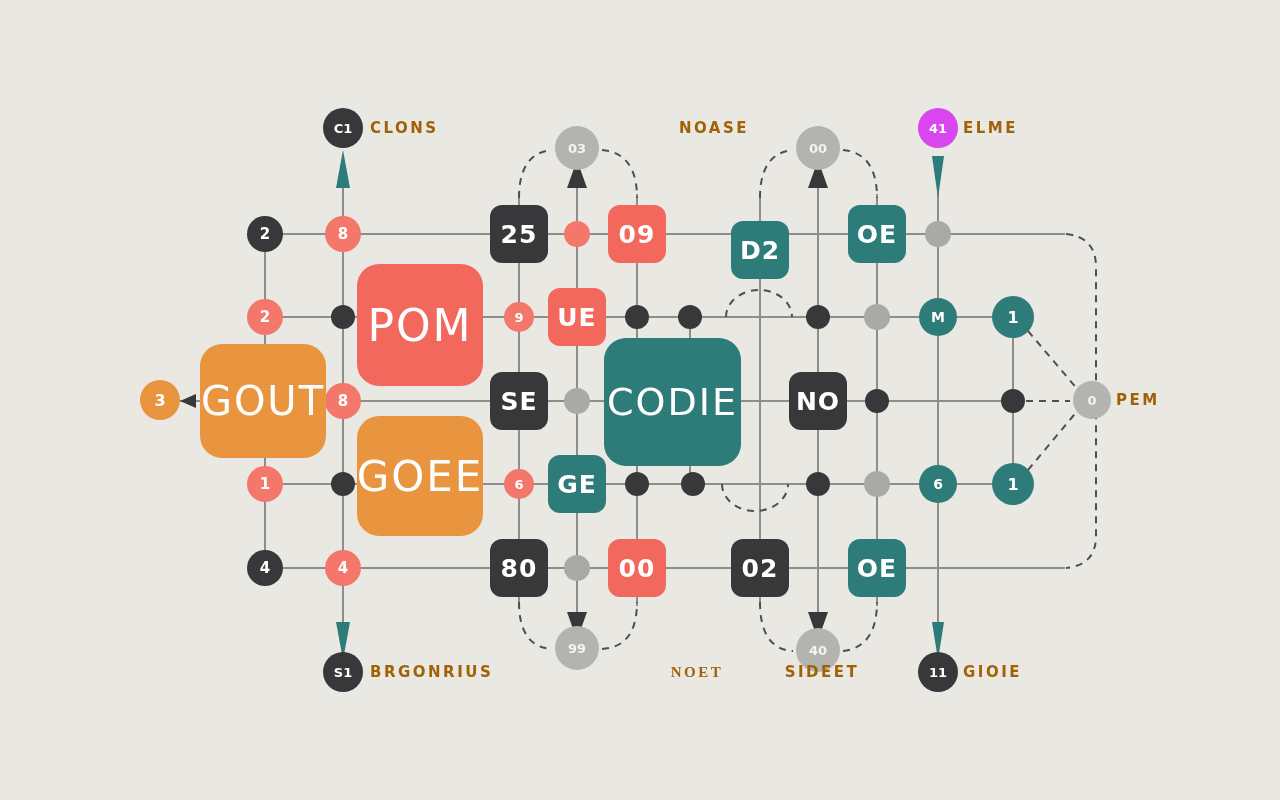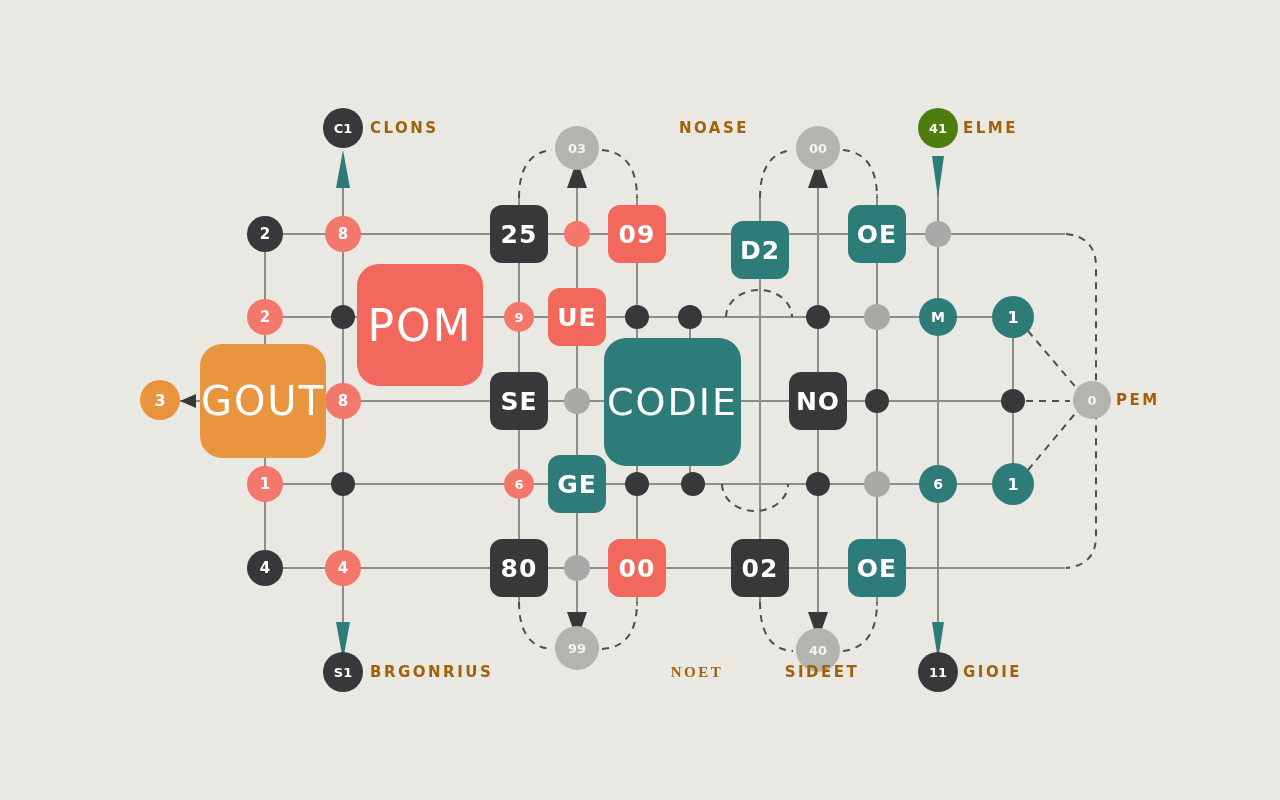--- a/index.html
+++ b/index.html
@@ -117,26 +117,27 @@
     <div class="sbox" style="left: 577px; top: 317px; background: rgb(242, 104, 92);">UE</div>
     <div class="sbox" style="left: 519px; top: 401px; background: rgb(56, 56, 58);">SE</div>
     <div class="sbox" style="left: 818px; top: 401px; background: rgb(56, 56, 58);">NO</div>
     <div class="sbox" style="left: 577px; top: 484px; background: rgb(45, 124, 121);">GE</div>
     <div class="sbox" style="left: 519px; top: 568px; background: rgb(56, 56, 58);">80</div>
     <div class="sbox" style="left: 637px; top: 568px; background: rgb(242, 104, 92);">00</div>
     <div class="sbox" style="left: 760px; top: 568px; background: rgb(56, 56, 58); text-align: right;">02</div>
     <div class="sbox" style="left: 877px; top: 568px; background: rgb(45, 124, 121);">OE</div>
     <div class="bbox" style="left: 200px; top: 344px; width: 126px; height: 114px; background: rgb(233, 149, 63); font-size: 40px;">GOUT</div>
     <div class="bbox" style="left: 357px; top: 264px; width: 126px; height: 122px; background: rgb(242, 104, 92); font-size: 44px;">POM</div>
+    <div class="bbox" style="left: 357px; top: 416px; width: 126px; height: 120px; background: rgb(233, 149, 63); font-size: 42px;">GOEE</div>
     <div class="bbox" style="left: 604px; top: 338px; width: 137px; height: 128px; background: rgb(45, 124, 121); font-size: 38px;">CODIE</div>
     <div class="ncircle" style="left: 343px; top: 128px; width: 40px; height: 40px; background: rgb(56, 56, 58); font-size: 13px;">C1</div>
     <div class="flabel" style="left: 370px; top: 128px;">CLONS</div>
     <div class="ncircle" style="left: 577px; top: 148px; width: 44px; height: 44px; background: rgb(179, 179, 176); font-size: 13px; color: rgb(244, 243, 239);">03</div>
     <div class="ncircle" style="left: 818px; top: 148px; width: 44px; height: 44px; background: rgb(179, 179, 176); font-size: 13px; color: rgb(244, 243, 239);">00</div>
-    <div class="ncircle" style="left: 938px; top: 128px; width: 40px; height: 40px; background: #4d7c0f; font-size: 13px;">41</div>
+    <div class="ncircle" style="left: 938px; top: 128px; width: 40px; height: 40px; background: #d946ef; font-size: 13px;">41</div>
     <div class="flabel" style="left: 963px; top: 128px;">ELME</div>
     <div class="ncircle" style="left: 1092px; top: 400px; width: 38px; height: 38px; background: rgb(179, 179, 176); font-size: 13px; color: rgb(244, 243, 239);">0</div>
     <div class="flabel" style="left: 1116px; top: 400px;">PEM</div>
     <div class="ncircle" style="left: 343px; top: 672px; width: 40px; height: 40px; background: rgb(56, 56, 58); font-size: 13px;">S1</div>
     <div class="flabel" style="left: 370px; top: 672px;">BRGONRIUS</div>
     <div class="ncircle" style="left: 577px; top: 648px; width: 44px; height: 44px; background: rgb(179, 179, 176); font-size: 13px; color: rgb(244, 243, 239);">99</div>
     <div class="ncircle" style="left: 818px; top: 650px; width: 44px; height: 44px; background: rgb(179, 179, 176); font-size: 13px; color: rgb(244, 243, 239);">40</div>
     <div class="ncircle" style="left: 938px; top: 672px; width: 40px; height: 40px; background: rgb(56, 56, 58); font-size: 13px;">11</div>
     <div class="flabel" style="left: 963px; top: 672px;">GIOIE</div>
     <div class="flabel center" style="left: 714px; top: 128px;">NOASE</div>

